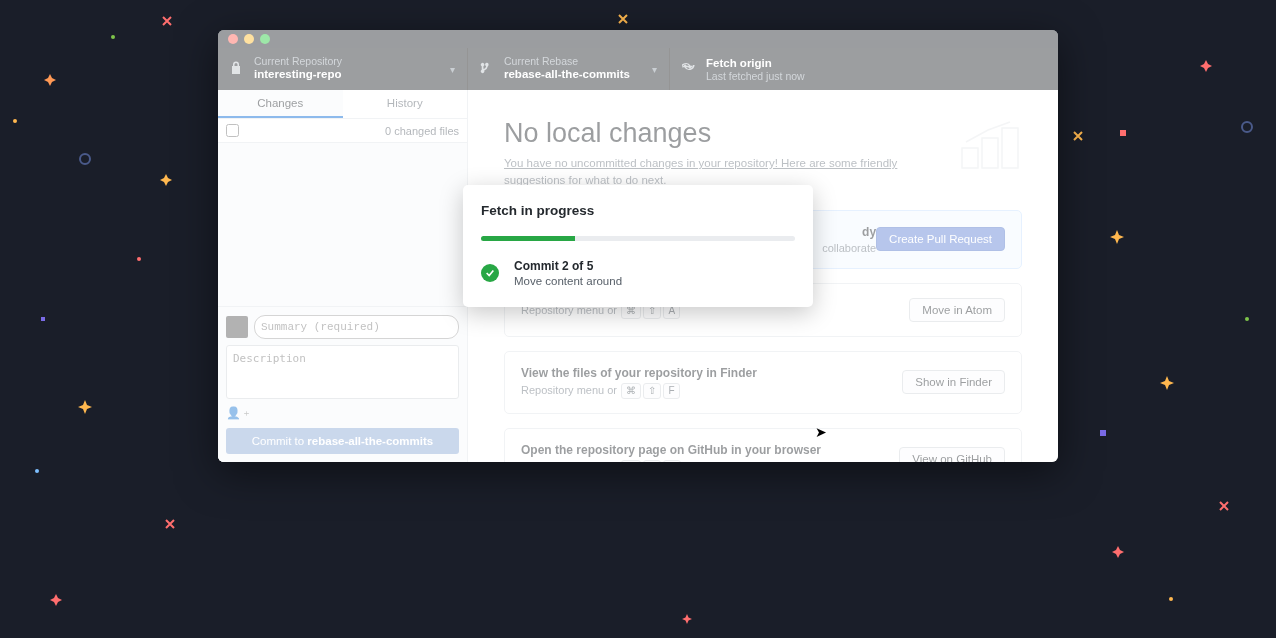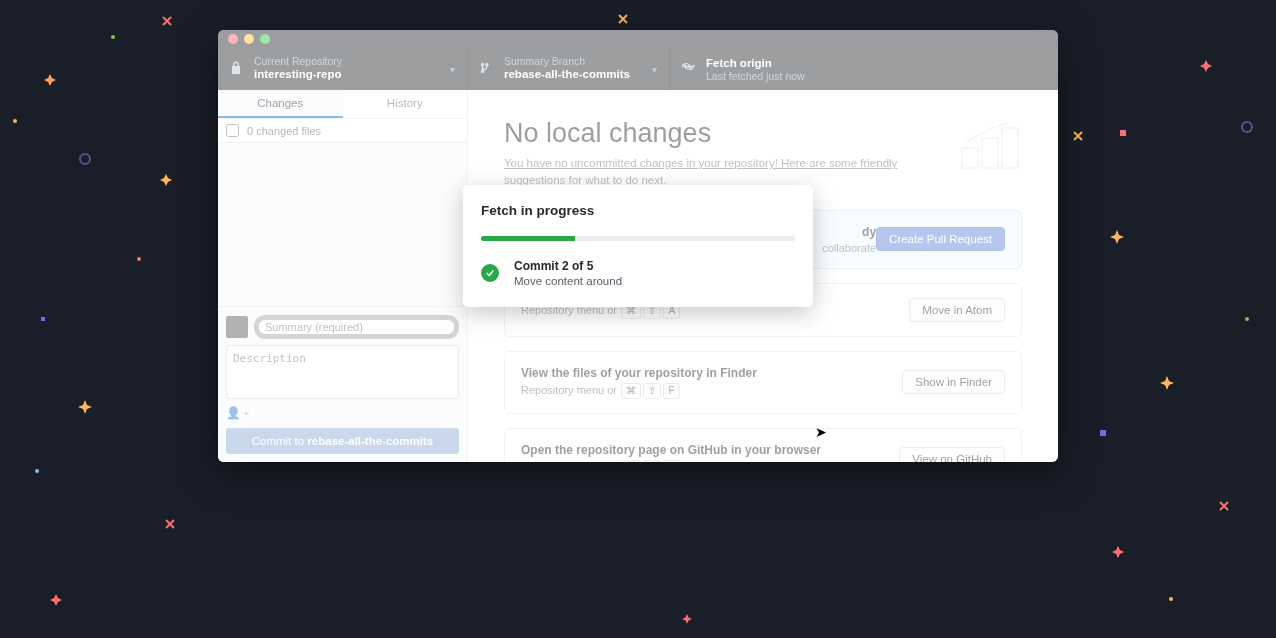--- a/index.html
+++ b/index.html
@@ -33,26 +33,26 @@
 .tb-label { font-size: 10.5px; color: #a0a8b0; line-height: 1.1; }
 .tb-value { font-size: 11.5px; font-weight: 600; color: #fff; line-height: 1.3; }
 .tb-chevron { font-size: 10px; color: #8a949e; }
 .body { display: flex; height: calc(100% - 60px); }
 .sidebar { width: 250px; background: #f6f8fa; border-right: 1px solid #e1e4e8; display: flex; flex-direction: column; }
 .tabs { display: flex; background: #fff; border-bottom: 1px solid #e1e4e8; }
 .tab { flex: 1; text-align: center; padding: 7px 0; font-size: 11.5px; color: #586069; cursor: pointer; }
 .tab.active { border-bottom: 2px solid #0366d6; color: #24292e; font-weight: 500; background:#f6f8fa; }
 .changesbar { display: flex; align-items: center; padding: 5px 8px; border-bottom: 1px solid #e1e4e8; font-size: 11px; color: #586069; background:#fff; }
 .changesbar input { margin-right: 8px; }
-.changesbar span { flex:1; text-align:left; }
+.changesbar span { flex:1; text-align:right; }
 .sidebar-fill { flex: 1; }
 .commit-form { padding: 8px; border-top: 1px solid #e1e4e8; background:#f6f8fa; }
 .summary-row { display: flex; align-items: center; margin-bottom: 6px; }
 .avatar { width: 22px; height: 22px; background: #555; border-radius: 2px; margin-right: 6px; }
-.summary-input { flex: 1; height: 24px; border: 5px solid #a3a3a3; border-radius: 11px; padding: 0 6px; font-size: 11px; color:#6a737d; background:#fff; }
+.summary-input { flex: 1; height: 24px; border: 1px solid #a3a3a3; border-radius: 11px; padding: 0 6px; font-size: 11px; color:#6a737d; background:#fff;font-family:Liberation Mono, monospace; }
 .desc-input { width: 100%; height: 54px; border: 1px solid #d1d5da; border-radius: 3px; padding: 6px; font-size: 11px; color:#6a737d; resize:none; background:#fff; }
 .coauthor { font-size: 12px; color: #888; padding: 3px 0 6px; }
 .commit-btn { width: 100%; background: #8aa9d6; color: #fff; border: none; border-radius: 3px; padding: 7px 0; font-size: 11.5px; cursor: pointer; }
 .commit-btn b { font-weight: 700; }
 .main { flex: 1; padding: 28px 36px 16px; overflow: hidden; position: relative; }
 .main h1 { font-size: 27px; font-weight: 400; color: #24292e; margin-bottom: 6px; }
 .main .sub { font-size: 11.5px; color: #6a737d; line-height: 1.5; max-width: 400px; margin-bottom: 20px; text-decoration: underline; }
 .decor { position:absolute; right:28px; top:30px; width:70px; height:50px; opacity:.35; }
 .card { border: 1px solid #e1e4e8; border-radius: 5px; padding: 14px 16px; margin-bottom: 14px; display: flex; align-items: center; }
 .card.blue { background: #f1f8ff; border-color: #c8e1ff; }
@@ -173,21 +173,21 @@
       </div>
       <span class="tb-chevron">▾</span>
     </div>
     <div class="tb-section branch">
       <span class="tb-icon">
         <svg viewBox="0 0 14 16" width="12" height="14">
             <path fill="currentColor" d="M10 4a2 2 0 10-2.83 1.82A5 5 0 015 9H4V5.83A2 2 0 102 5.83v4.34a2 2 0 102 0V11h1a7 7 0 004.17-5.18A2 2 0 0010 4z"></path>
           </svg>
       </span>
       <div class="tb-text">
-        <div class="tb-label">Summary Branch</div>
+        <div class="tb-label">Current Rebase</div>
         <div class="tb-value">rebase-all-the-commits</div>
       </div>
       <span class="tb-chevron">▾</span>
     </div>
     <div class="tb-section fetch">
       <span class="tb-icon">
         <svg viewBox="0 0 14 14" width="13" height="13">
             <path fill="currentColor" d="M11 6h3l-4 4-4-4h3a5 5 0 00-9 3h-2a7 7 0 0113-3zM3 8H0l4-4 4 4H5a5 5 0 009-3h2a7 7 0 01-13 3z" transform="scale(0.85)"></path>
           </svg>
       </span>

